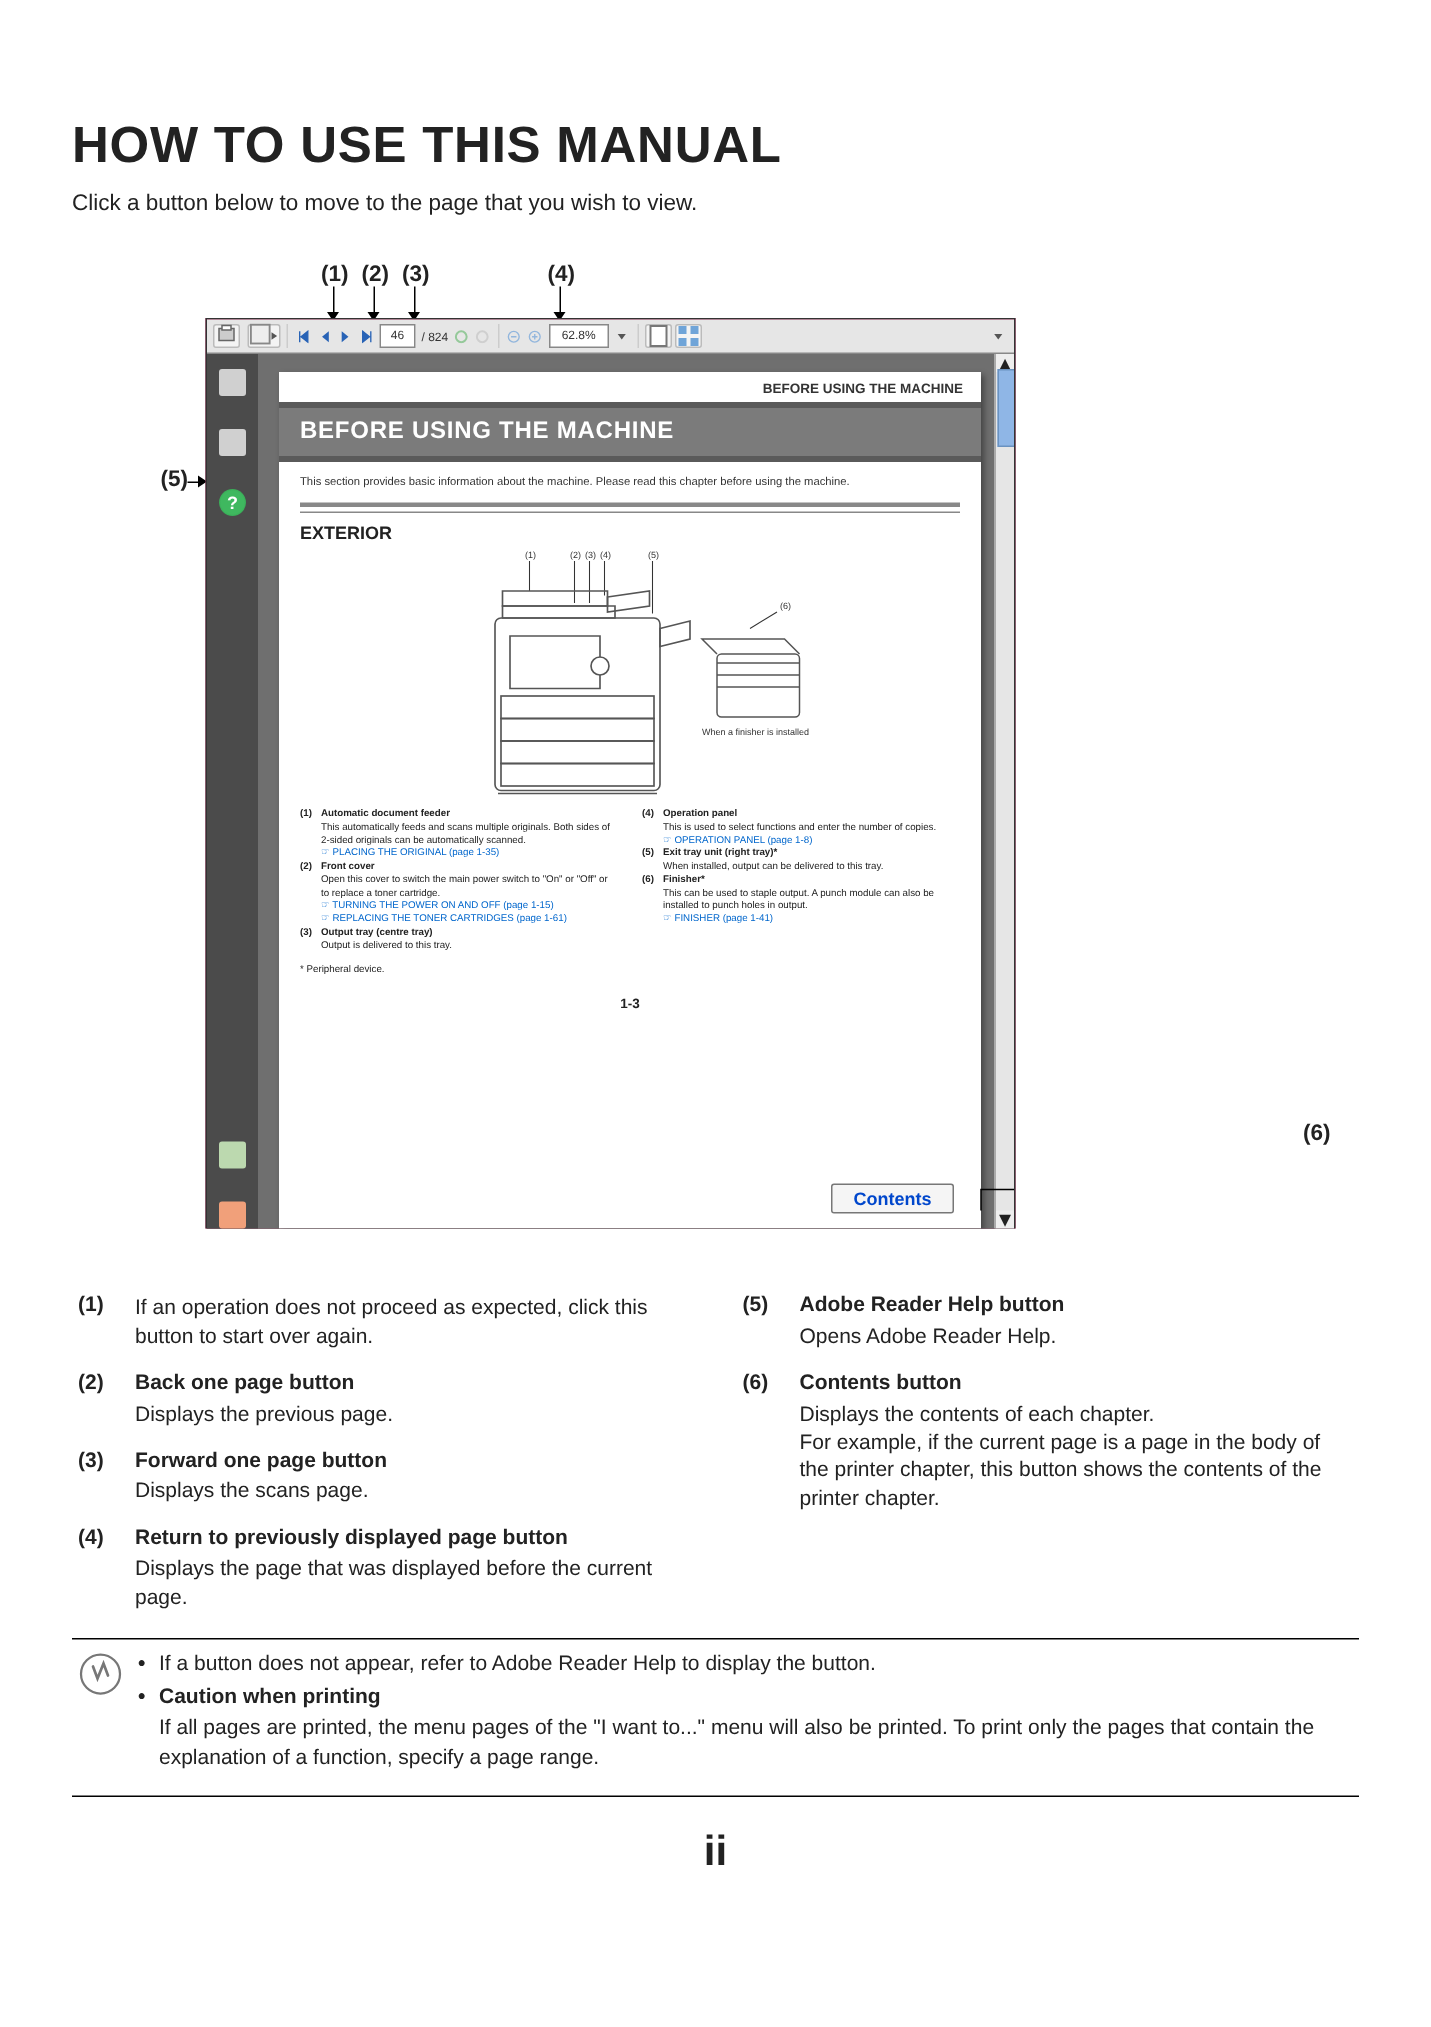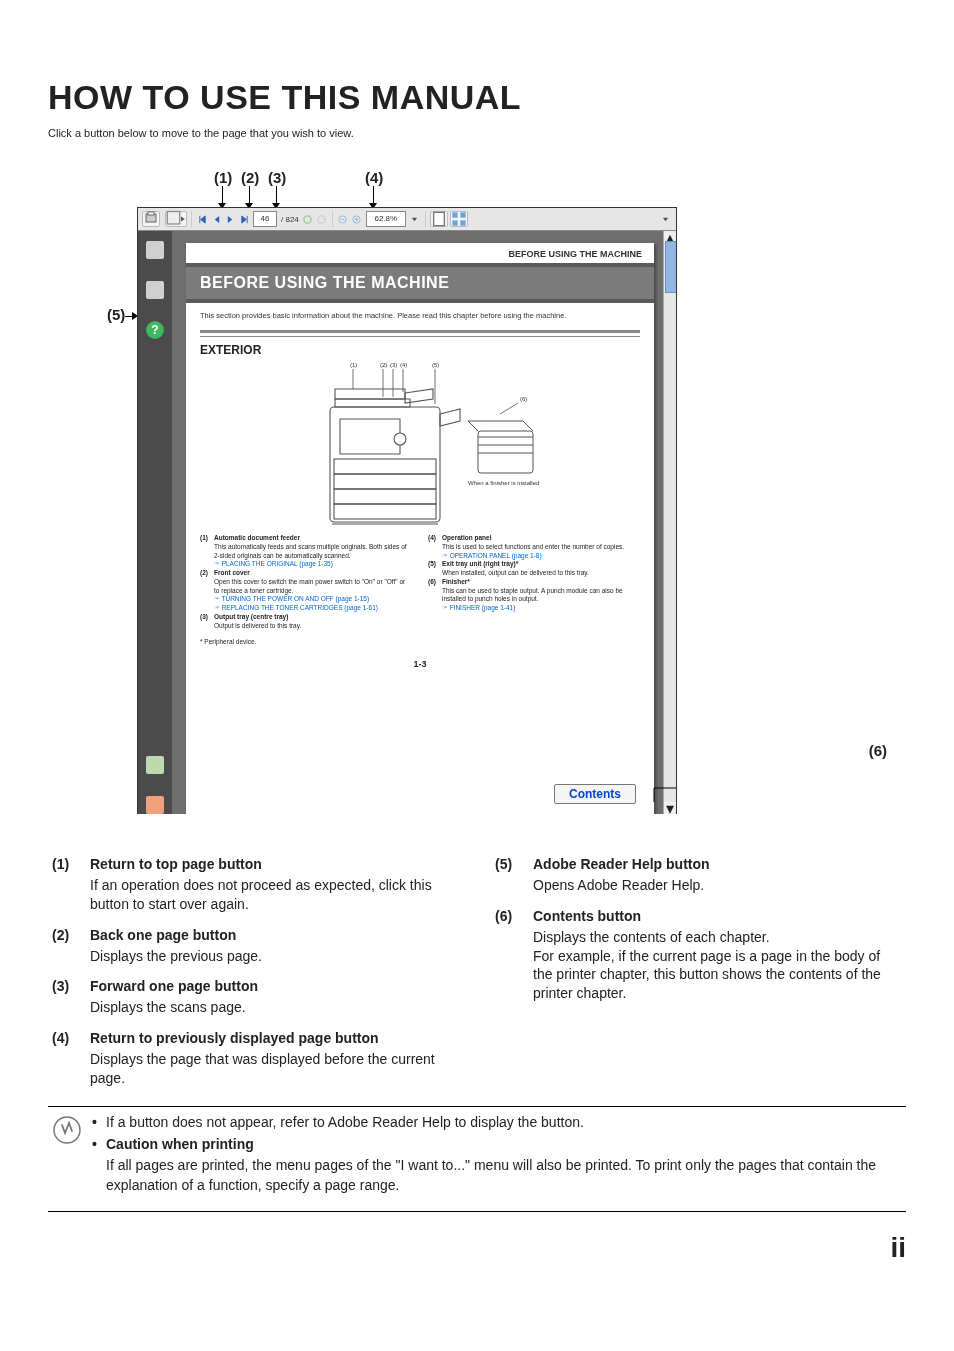--- a/index.html
+++ b/index.html
@@ -15,21 +15,21 @@
     padding: 78px 48px 40px 48px;
     box-sizing: border-box;
   }
   h1.title {
     font-size: 34px;
     font-weight: 800;
     margin: 0 0 10px 0;
     letter-spacing: 0.5px;
   }
   .intro {
-    font-size: 11px;
+    font-size: 15px;
     margin: 0 0 30px 0;
   }
 
   
   .shot-wrap {
     position: relative;
     margin: 10px auto 30px auto;
     width: 720px;
     height: 650px;
   }
@@ -315,21 +315,21 @@
     display: flex;
     margin-bottom: 2px;
   }
   .note-body .bullet .dot {
     width: 14px; flex-shrink:0; font-weight:700;
   }
   .note-body .bullet .caution { font-weight: 700; }
   .note-body .cont { padding-left: 14px; }
 
   .roman {
-    text-align: right;
+    text-align: center;
     font-size: 28px;
     font-weight: 800;
     margin-top: 20px;
   }
 </style>
 </head>
 <body>
 
 <div class="page">
   <h1 class="title">HOW TO USE THIS MANUAL</h1>
@@ -570,21 +570,20 @@
         </div>
       </div>
     </div>
   </div>
 
   <div class="defs">
     <div class="col-left">
       <div class="def">
         <span class="num">(1)</span>
         <span class="content">
-          <div class="head">Return to top page button</div>
           <div class="body">If an operation does not proceed as expected, click this button to start over again.</div>
         </span>
       </div>
       <div class="def">
         <span class="num">(2)</span>
         <span class="content">
           <div class="head">Back one page button</div>
           <div class="body">Displays the previous page.</div>
         </span>
       </div>

